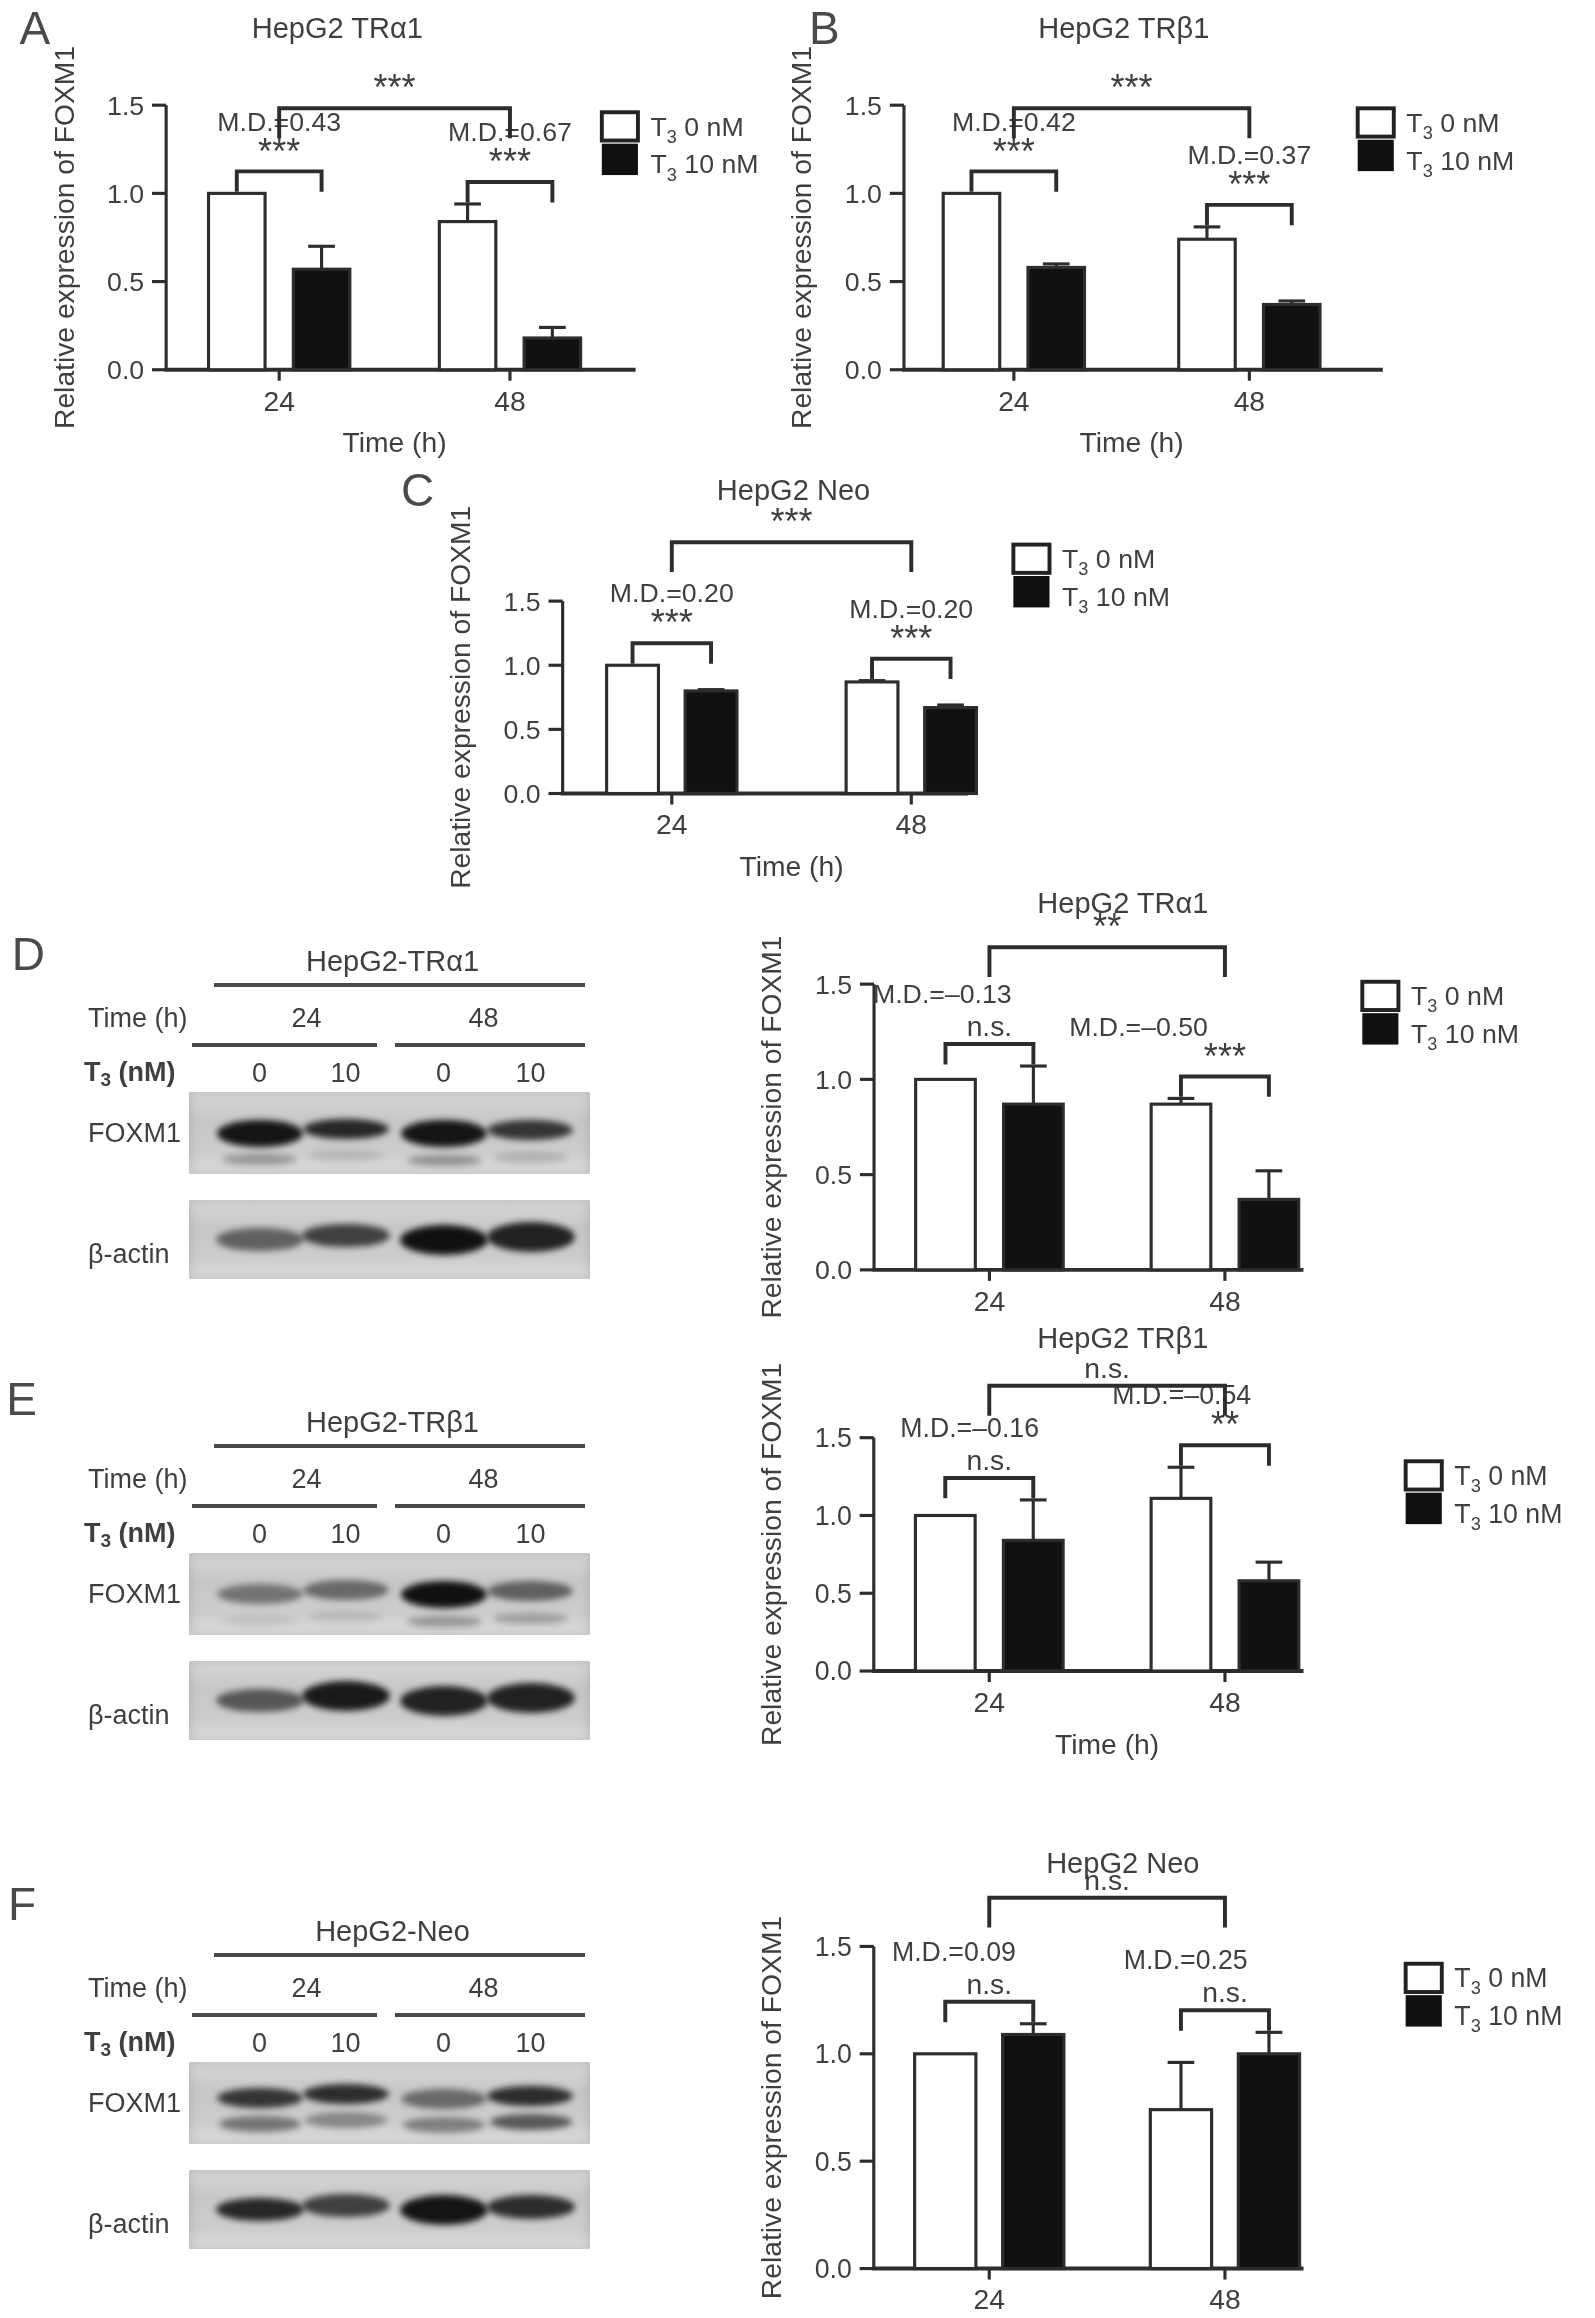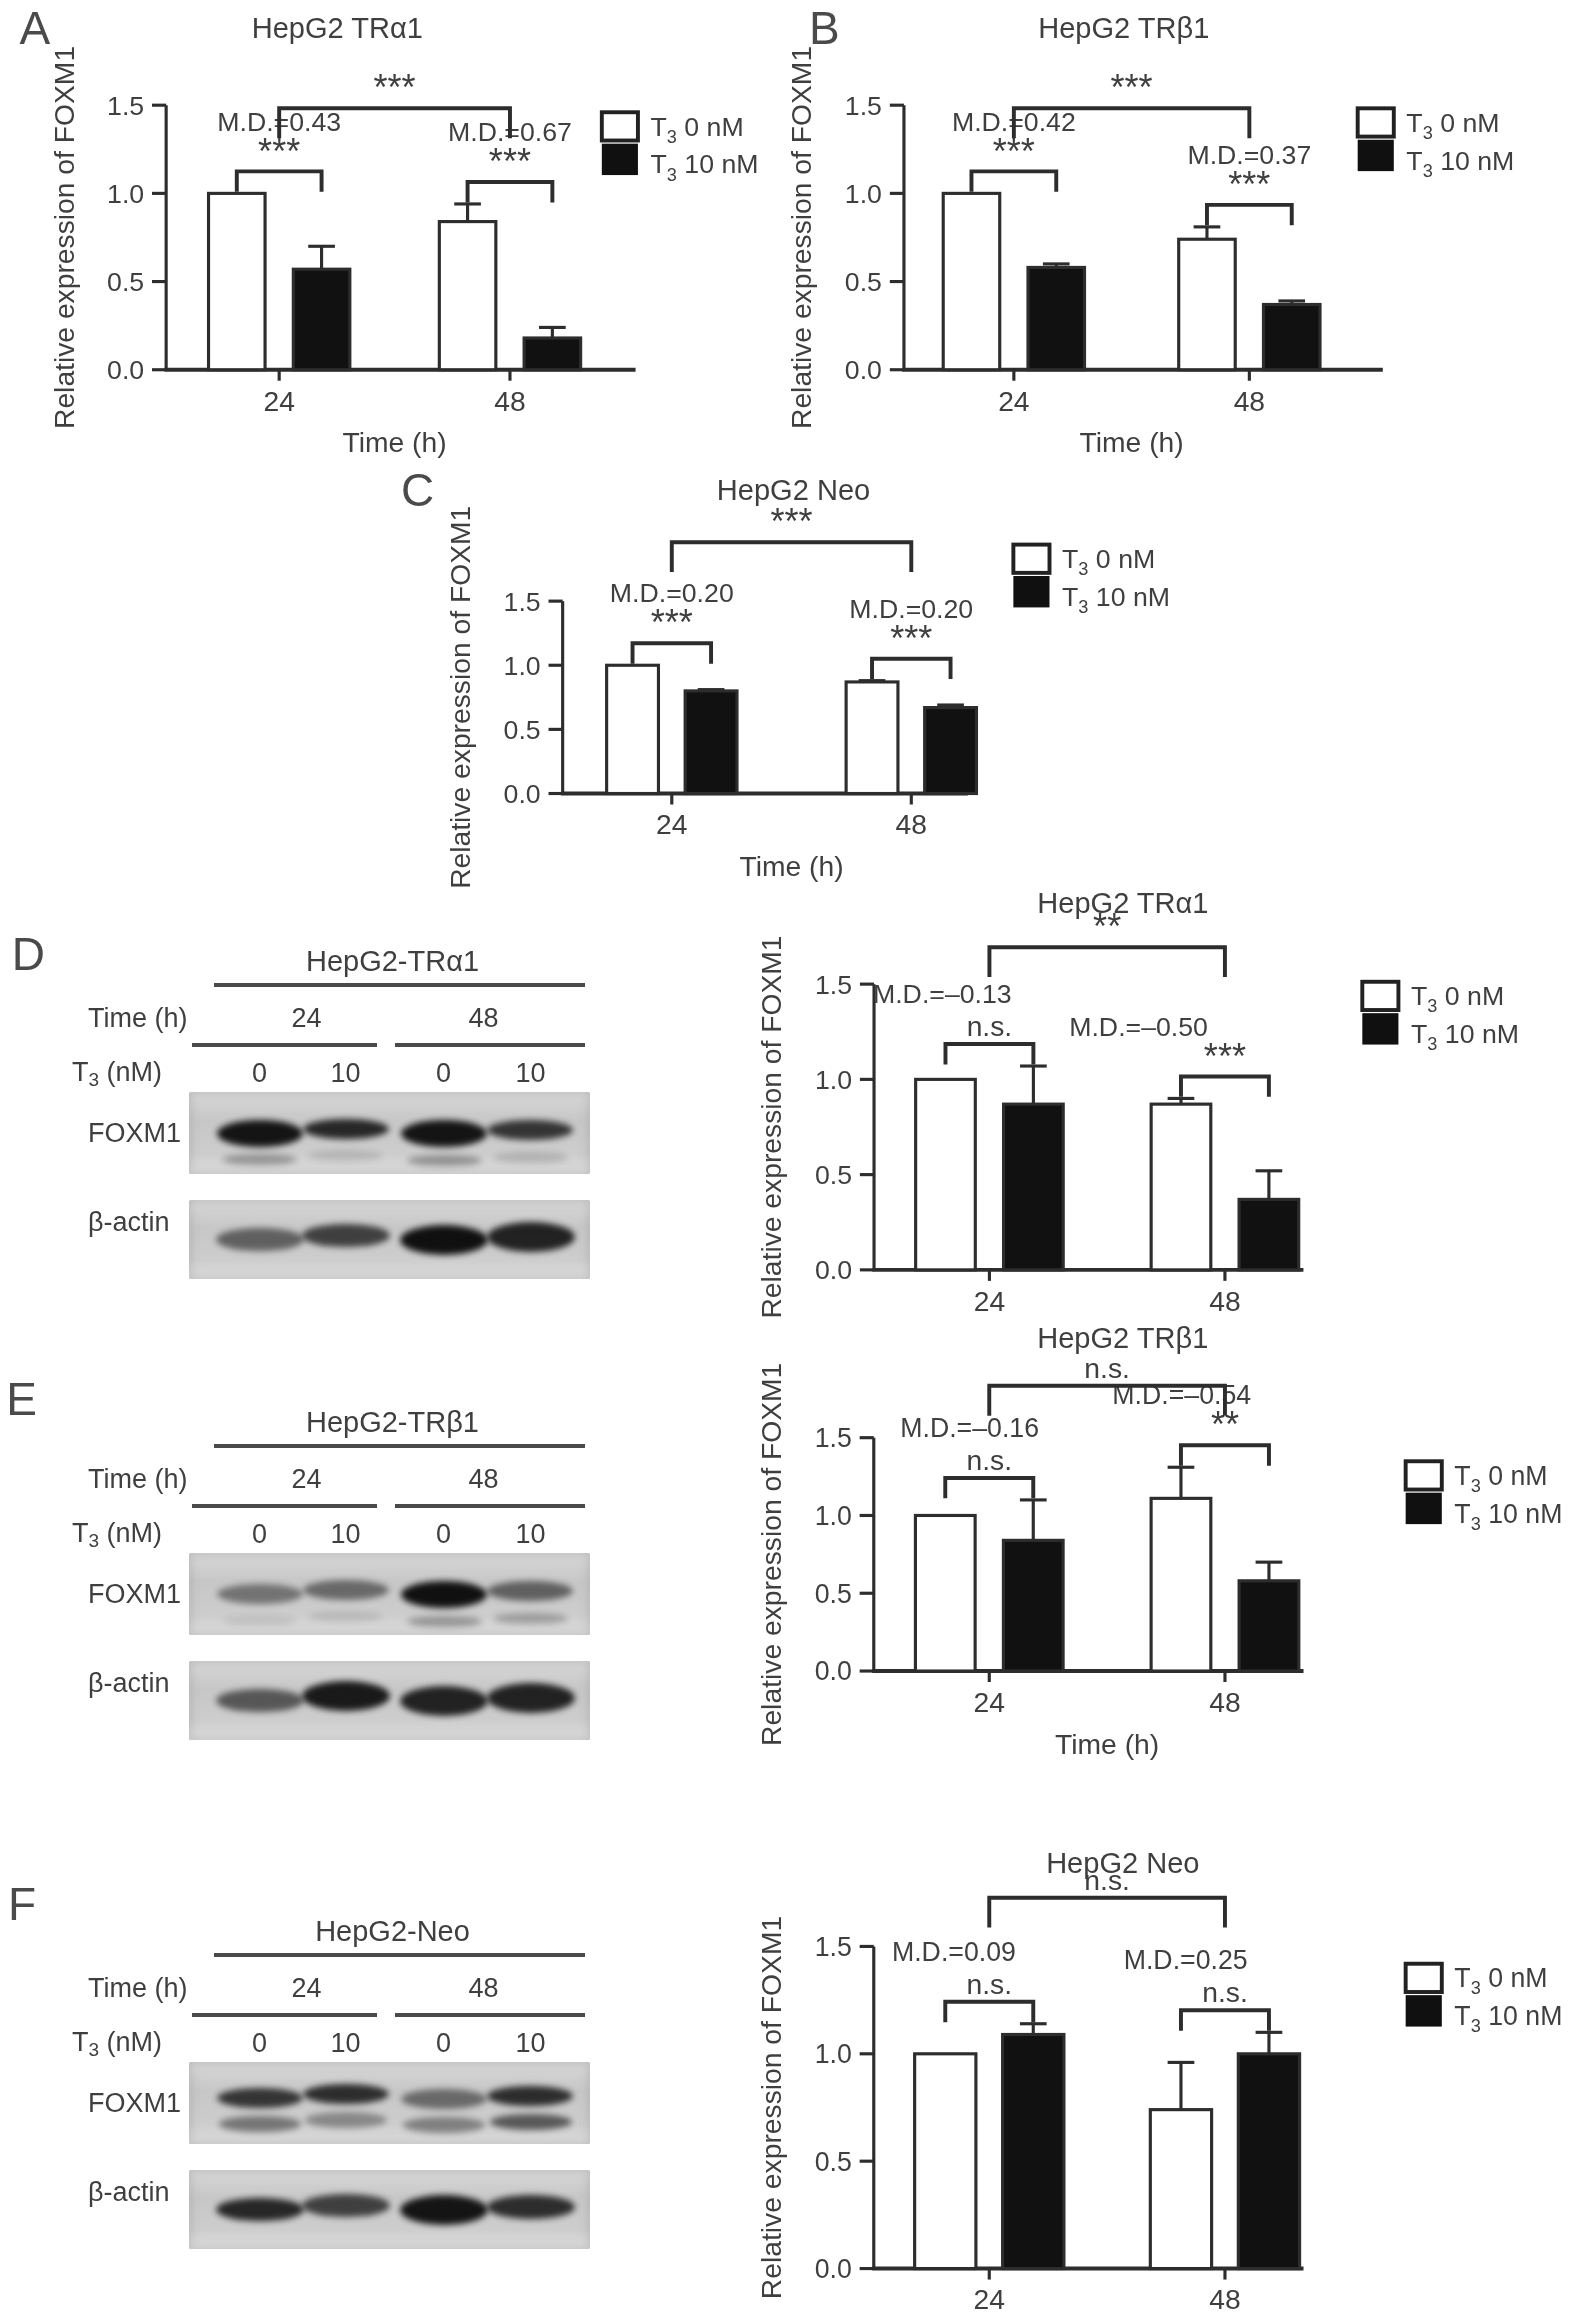--- a/index.html
+++ b/index.html
@@ -9,29 +9,29 @@
   svg.chart{position:absolute;overflow:visible;}
   
   .blot{position:absolute;left:0;width:793px;height:428px;}
   .blot-title{position:absolute;left:196px;top:14px;width:393px;text-align:center;font-size:29px;}
   .blot-overline{position:absolute;left:214px;top:52px;width:371px;height:3.9px;background:#4a4a4a;}
   .blot-time-label{position:absolute;left:88px;top:72px;font-size:27px;}
   .time-val{position:absolute;top:72px;width:79px;text-align:center;font-size:27px;}
   .time-24{left:267px;} .time-48{left:444px;}
   .subline{position:absolute;top:112px;height:3.9px;background:#4a4a4a;}
   .subline1{left:192px;width:185px;} .subline2{left:395px;width:190px;}
-  .blot-t3-label{position:absolute;left:72px;top:126px;font-size:27px;}
+  .blot-t3-label{position:absolute;left:84px;top:126px;font-size:27px;font-weight:bold;}
   .t3v{position:absolute;top:127px;width:63px;text-align:center;font-size:27px;}
   .t3v1{left:228px;} .t3v2{left:314px;} .t3v3{left:412px;} .t3v4{left:499px;}
   .gel{position:absolute;left:189px;width:401px;border-radius:1.6px;overflow:hidden;
        background:linear-gradient(180deg,#d8d8d8,#c7c7c7 35%,#cdcdcd 75%,#dedede);
        box-shadow:inset 0 0 11px rgba(120,120,120,.35);}
   .gel1{top:161px;height:82px;} .gel2{top:269px;height:79px;}
   .rowlab{position:absolute;left:88px;font-size:27px;}
-  .rowlab1{top:187px;} .rowlab2{top:276px;}
+  .rowlab1{top:187px;} .rowlab2{top:308px;}
   .band{position:absolute;background:#0b0b0b;border-radius:50%;filter:blur(3.1px);}
   .sub{font-size:19px;vertical-align:-4.7px;}
 </style>
 </head>
 <body>
 
 <div class="fig">
 
   <span class="panel-label" style="left:19.6px;top:4.7px">A</span>
   <span class="panel-label" style="left:809px;top:4.7px">B</span>

